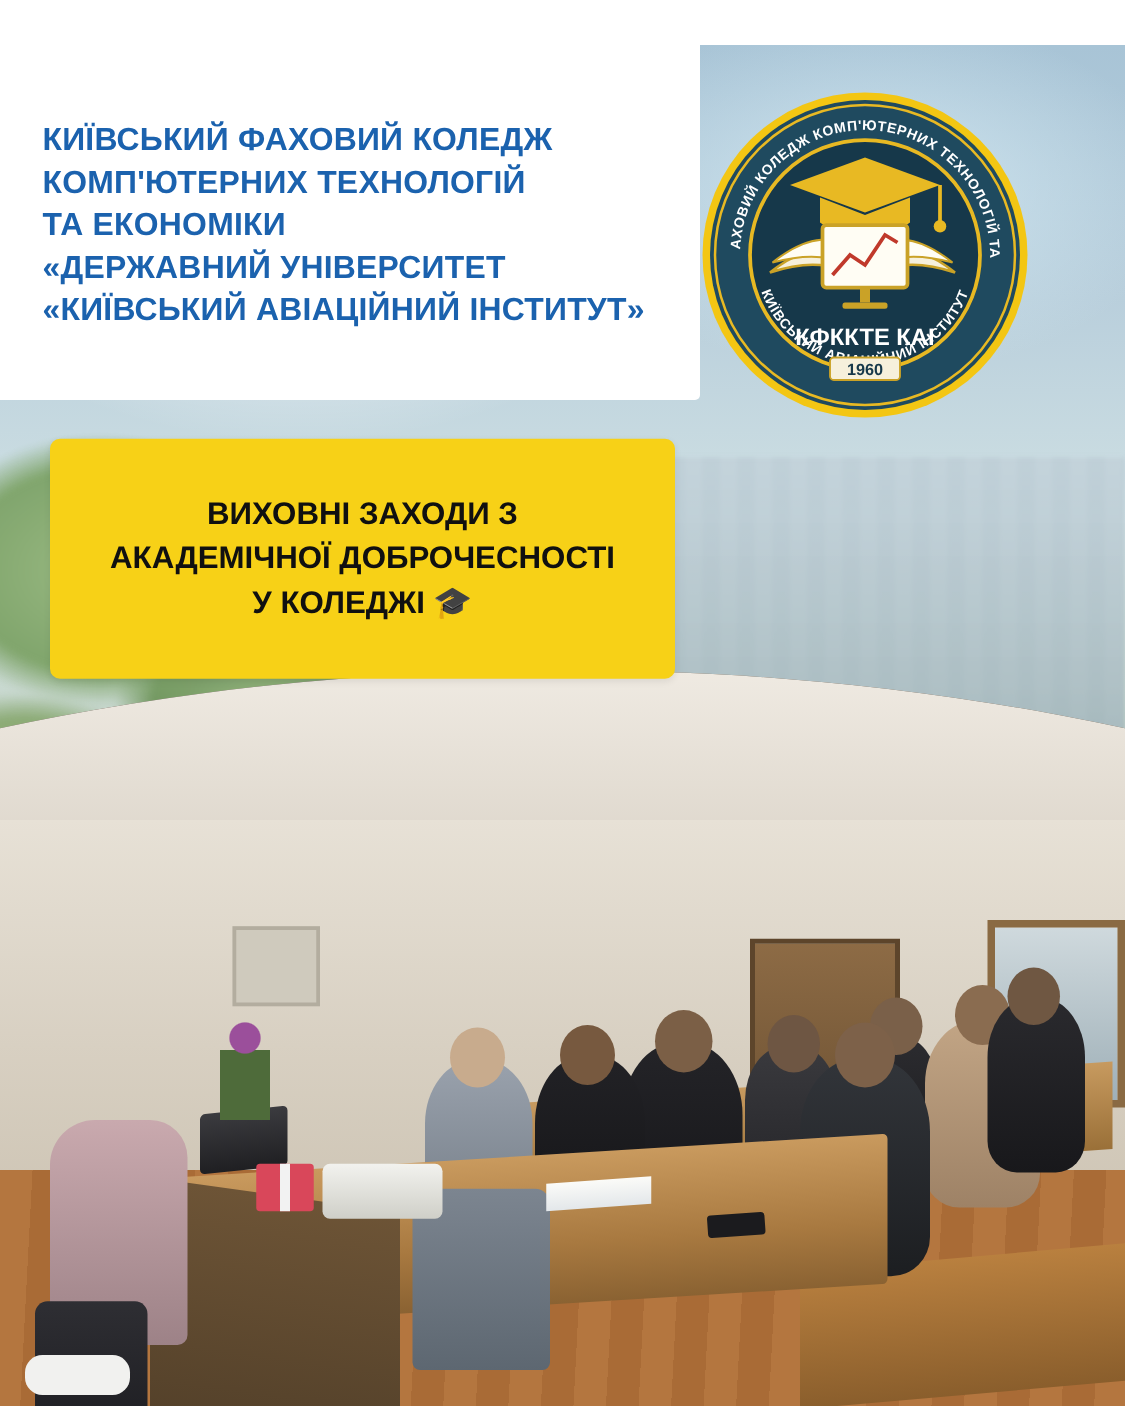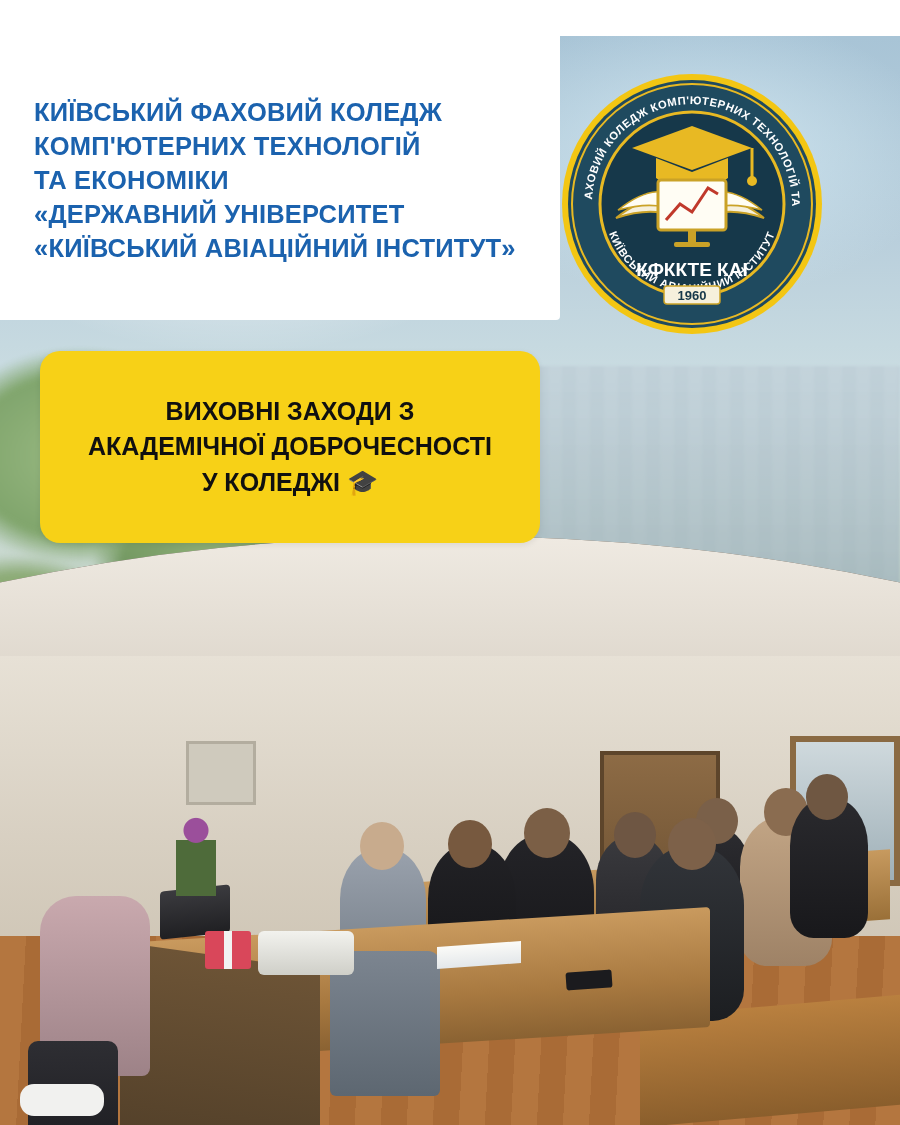--- a/index.html
+++ b/index.html
@@ -104,21 +104,21 @@
   }
   .emblem svg { display:block; width: 272px; height: 272px; }
 
   
   .headline-card {
     position: absolute;
     left: 40px; top: 315px;
     width: 500px;
     height: 192px;
     background: #f7d117;
-    border-radius: 20px;
+    border-radius: 8px;
     display: flex;
     align-items: center;
     justify-content: center;
     box-shadow: 0 2px 6px rgba(0,0,0,.08);
   }
   .headline-text {
     color: #101010;
     font-size: 25px;
     font-weight: bold;
     line-height: 1.42;

